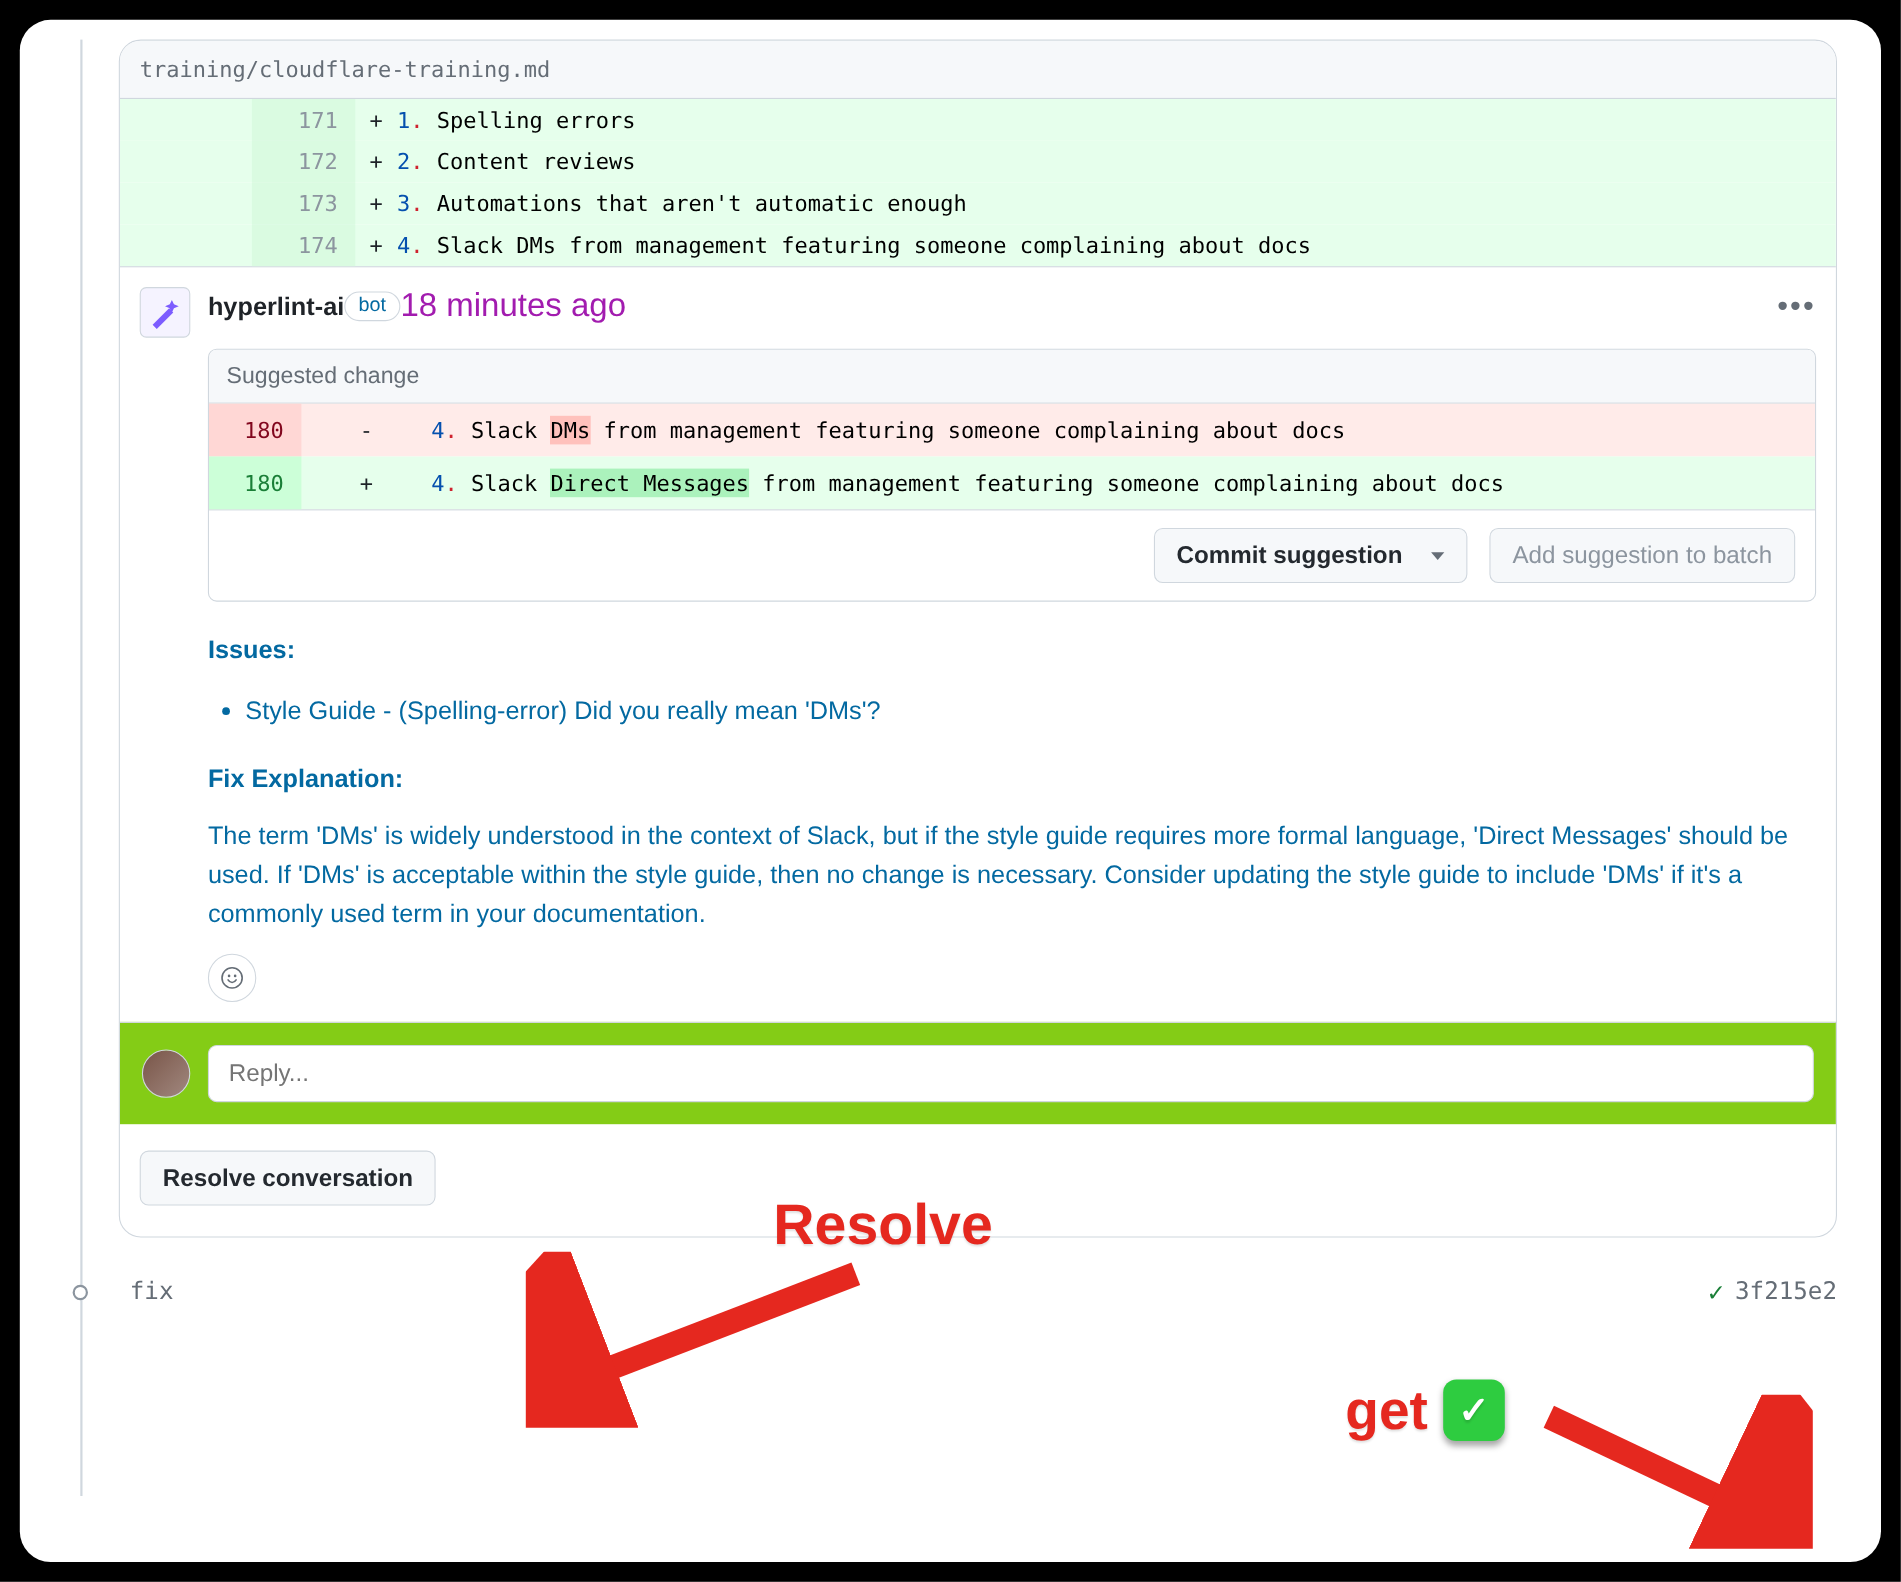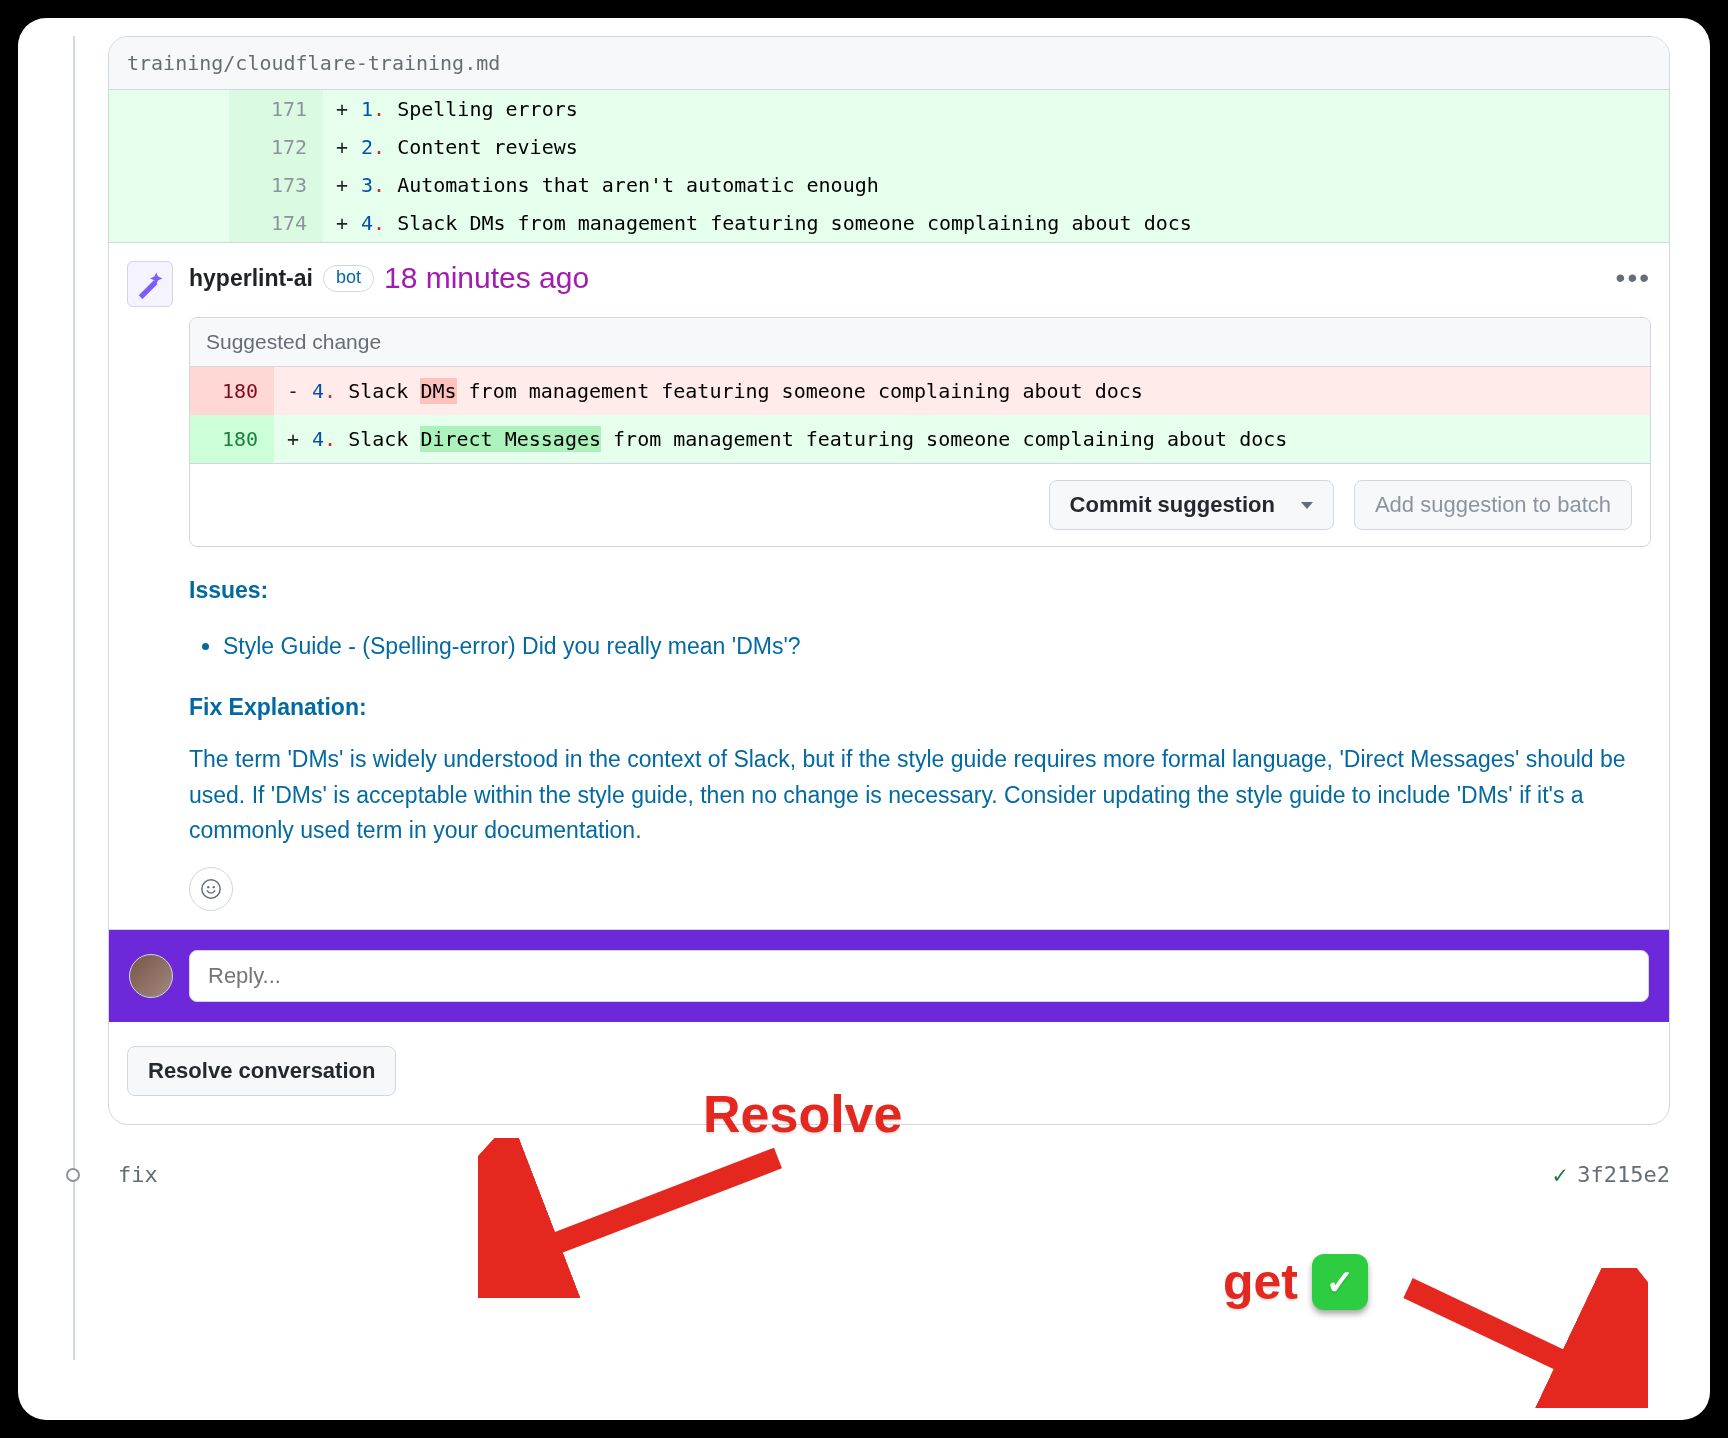--- a/index.html
+++ b/index.html
@@ -88,21 +88,21 @@
     width: 46px;
     height: 46px;
     background: #f5f3ff;
     border: 1px solid #d0d7de;
     border-radius: 6px;
     display:flex;align-items:center;justify-content:center;
     font-size: 28px;
     color: #6e40c9;
   }
   .comment-main { flex: 1; margin-left: 16px; }
-  .comment-head { display:flex; align-items:center; gap:10px;text-align:right; }
+  .comment-head { display:flex; align-items:center; gap:0;text-align:right; }
   .author { font-weight: 700; font-size: 23px; color: #1f2328; }
   .bot-badge {
     border: 1px solid #d0d7de;
     border-radius: 24px;
     font-size: 18px;
     padding: 1px 12px 3px;
     color: #0369a1;
   }
   .timestamp { color: #a21caf; font-size: 30px; }
   .kebab { margin-left: auto; color:#656d76; font-size: 28px; letter-spacing: 2px; cursor:pointer; }
@@ -118,20 +118,21 @@
     font-size: 21px;
     padding: 12px 16px;
     border-bottom: 1px solid #d0d7de;
   }
   .sugg-line {
     display:flex;
     font-family: ui-monospace, SFMono-Regular, Menlo, Consolas, monospace;
     font-size: 20px;
     line-height: 2.4;
     white-space: pre;
+    gap: 40px;
   }
   .sugg-gutter {
     width: 84px; min-width: 84px; text-align: right; padding-right: 16px;
   }
   .del-bg .sugg-gutter { background:#ffd7d5; color:#82071e; }
   .add-bg .sugg-gutter { background:#ccffd8; color:#1a7f37; }
   .hl-del { background:#ffc1bc; padding:1px 0; }
   .hl-add { background:#abf2bc; padding:1px 0; }
   .suggestion-actions {
     display:flex; justify-content:flex-end; gap:20px;
@@ -155,21 +156,21 @@
   .comment-body strong { font-weight: 700; }
   .comment-body ul { margin: 20px 0 26px 34px; }
   .comment-body p { margin: 16px 0; }
   .react-btn {
     width: 44px; height:44px; border:1px solid #d0d7de; border-radius:50%;
     display:flex;align-items:center;justify-content:center; font-size:22px; color:#656d76;
     margin-top: 18px; margin-bottom: 18px; cursor:pointer;
   }
   .reply-row {
     display:flex;align-items:center;gap:16px;
-    background:#6d28d9;
+    background:#84cc16;
     border-top:1px solid #d0d7de;
     padding: 20px 20px;
   }
   .user-avatar {
     width:44px;height:44px;border-radius:50%;
     background: linear-gradient(135deg,#795548,#a1887f);
     border:1px solid #d0d7de;
   }
   .reply-input {
     flex:1; border:1px solid #d0d7de; border-radius:8px;

